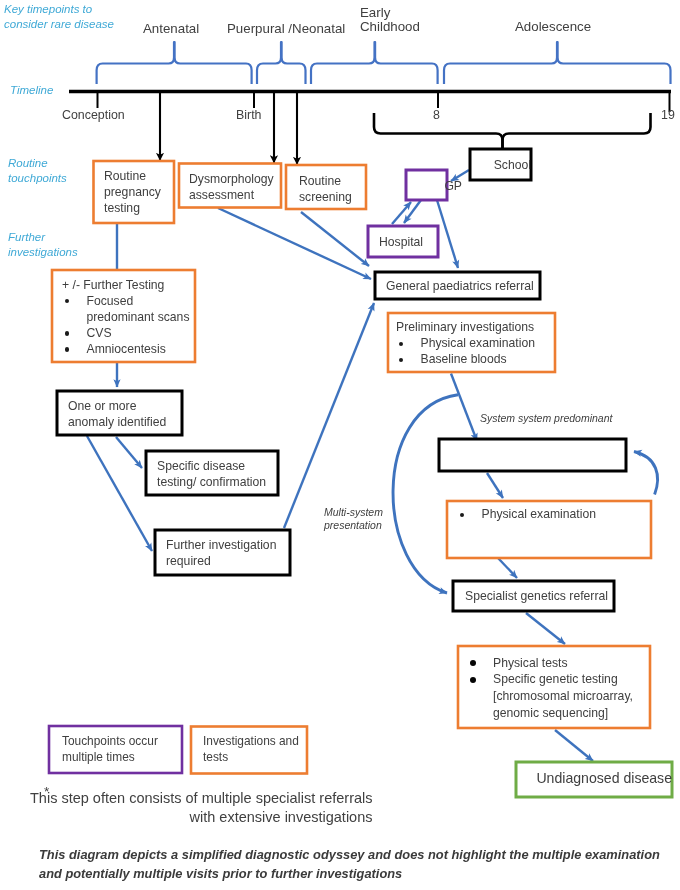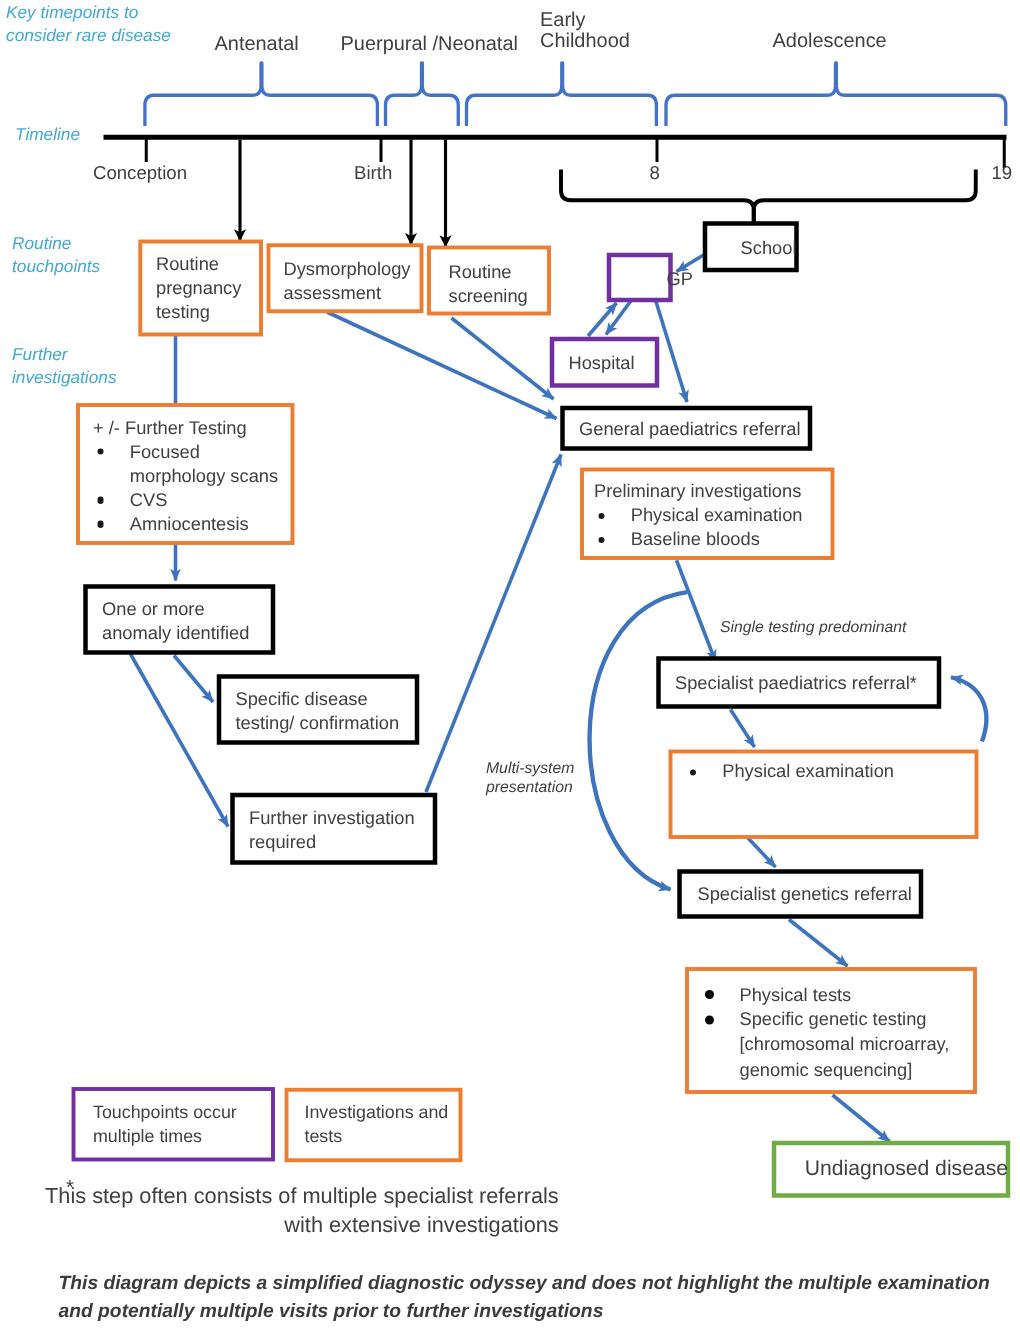--- a/index.html
+++ b/index.html
@@ -155,21 +155,21 @@
   </div>
 
   <div class="txt bx" style="left:62px;top:276.5px;">
     <div>+ /- Further Testing</div>
     <div class="bl">
         <span class="bu"></span>
         <span>Focused</span>
       </div>
     <div class="bl">
         <span class="bu2"></span>
-        <span>morphology scans</span>
+        <span>predominant scans</span>
       </div>
     <div class="bl">
         <span class="bu"></span>
         <span>CVS</span>
       </div>
     <div class="bl">
         <span class="bu"></span>
         <span>Amniocentesis</span>
       </div>
   </div>
@@ -197,21 +197,20 @@
     <div class="bl">
         <span class="bu"></span>
         <span>Physical examination</span>
       </div>
     <div class="bl">
         <span class="bu"></span>
         <span>Baseline bloods</span>
       </div>
   </div>
 
-  <div class="txt bx" style="left:450px;top:447px;">Specialist paediatrics referral*</div>
 
   <div class="txt bx" style="left:457px;top:506px;">
     <div class="bl">
         <span class="bu"></span>
         <span>Physical examination</span>
       </div>
   </div>
 
   <div class="txt bx" style="left:465px;top:588px;">Specialist genetics referral</div>
 
@@ -229,21 +228,21 @@
         <span>[chromosomal microarray,</span>
       </div>
     <div class="bl">
         <span class="bub2"></span>
         <span>genomic sequencing]</span>
       </div>
   </div>
 
   <div class="txt bx big ctr" style="left:516px;top:770px;width:156px;">Undiagnosed disease</div>
 
-  <div class="txt anno" style="left:480px;top:412px;">Single testing predominant</div>
+  <div class="txt anno" style="left:480px;top:412px;">System system predominant</div>
   <div class="txt anno" style="left:324px;top:506px;">
     <div>Multi-system</div>
     <div>presentation</div>
   </div>
 
   <div class="txt lg" style="left:62px;top:734px;">
     <div>Touchpoints occur</div>
     <div>multiple times</div>
   </div>
   <div class="txt lg" style="left:203px;top:734px;">

